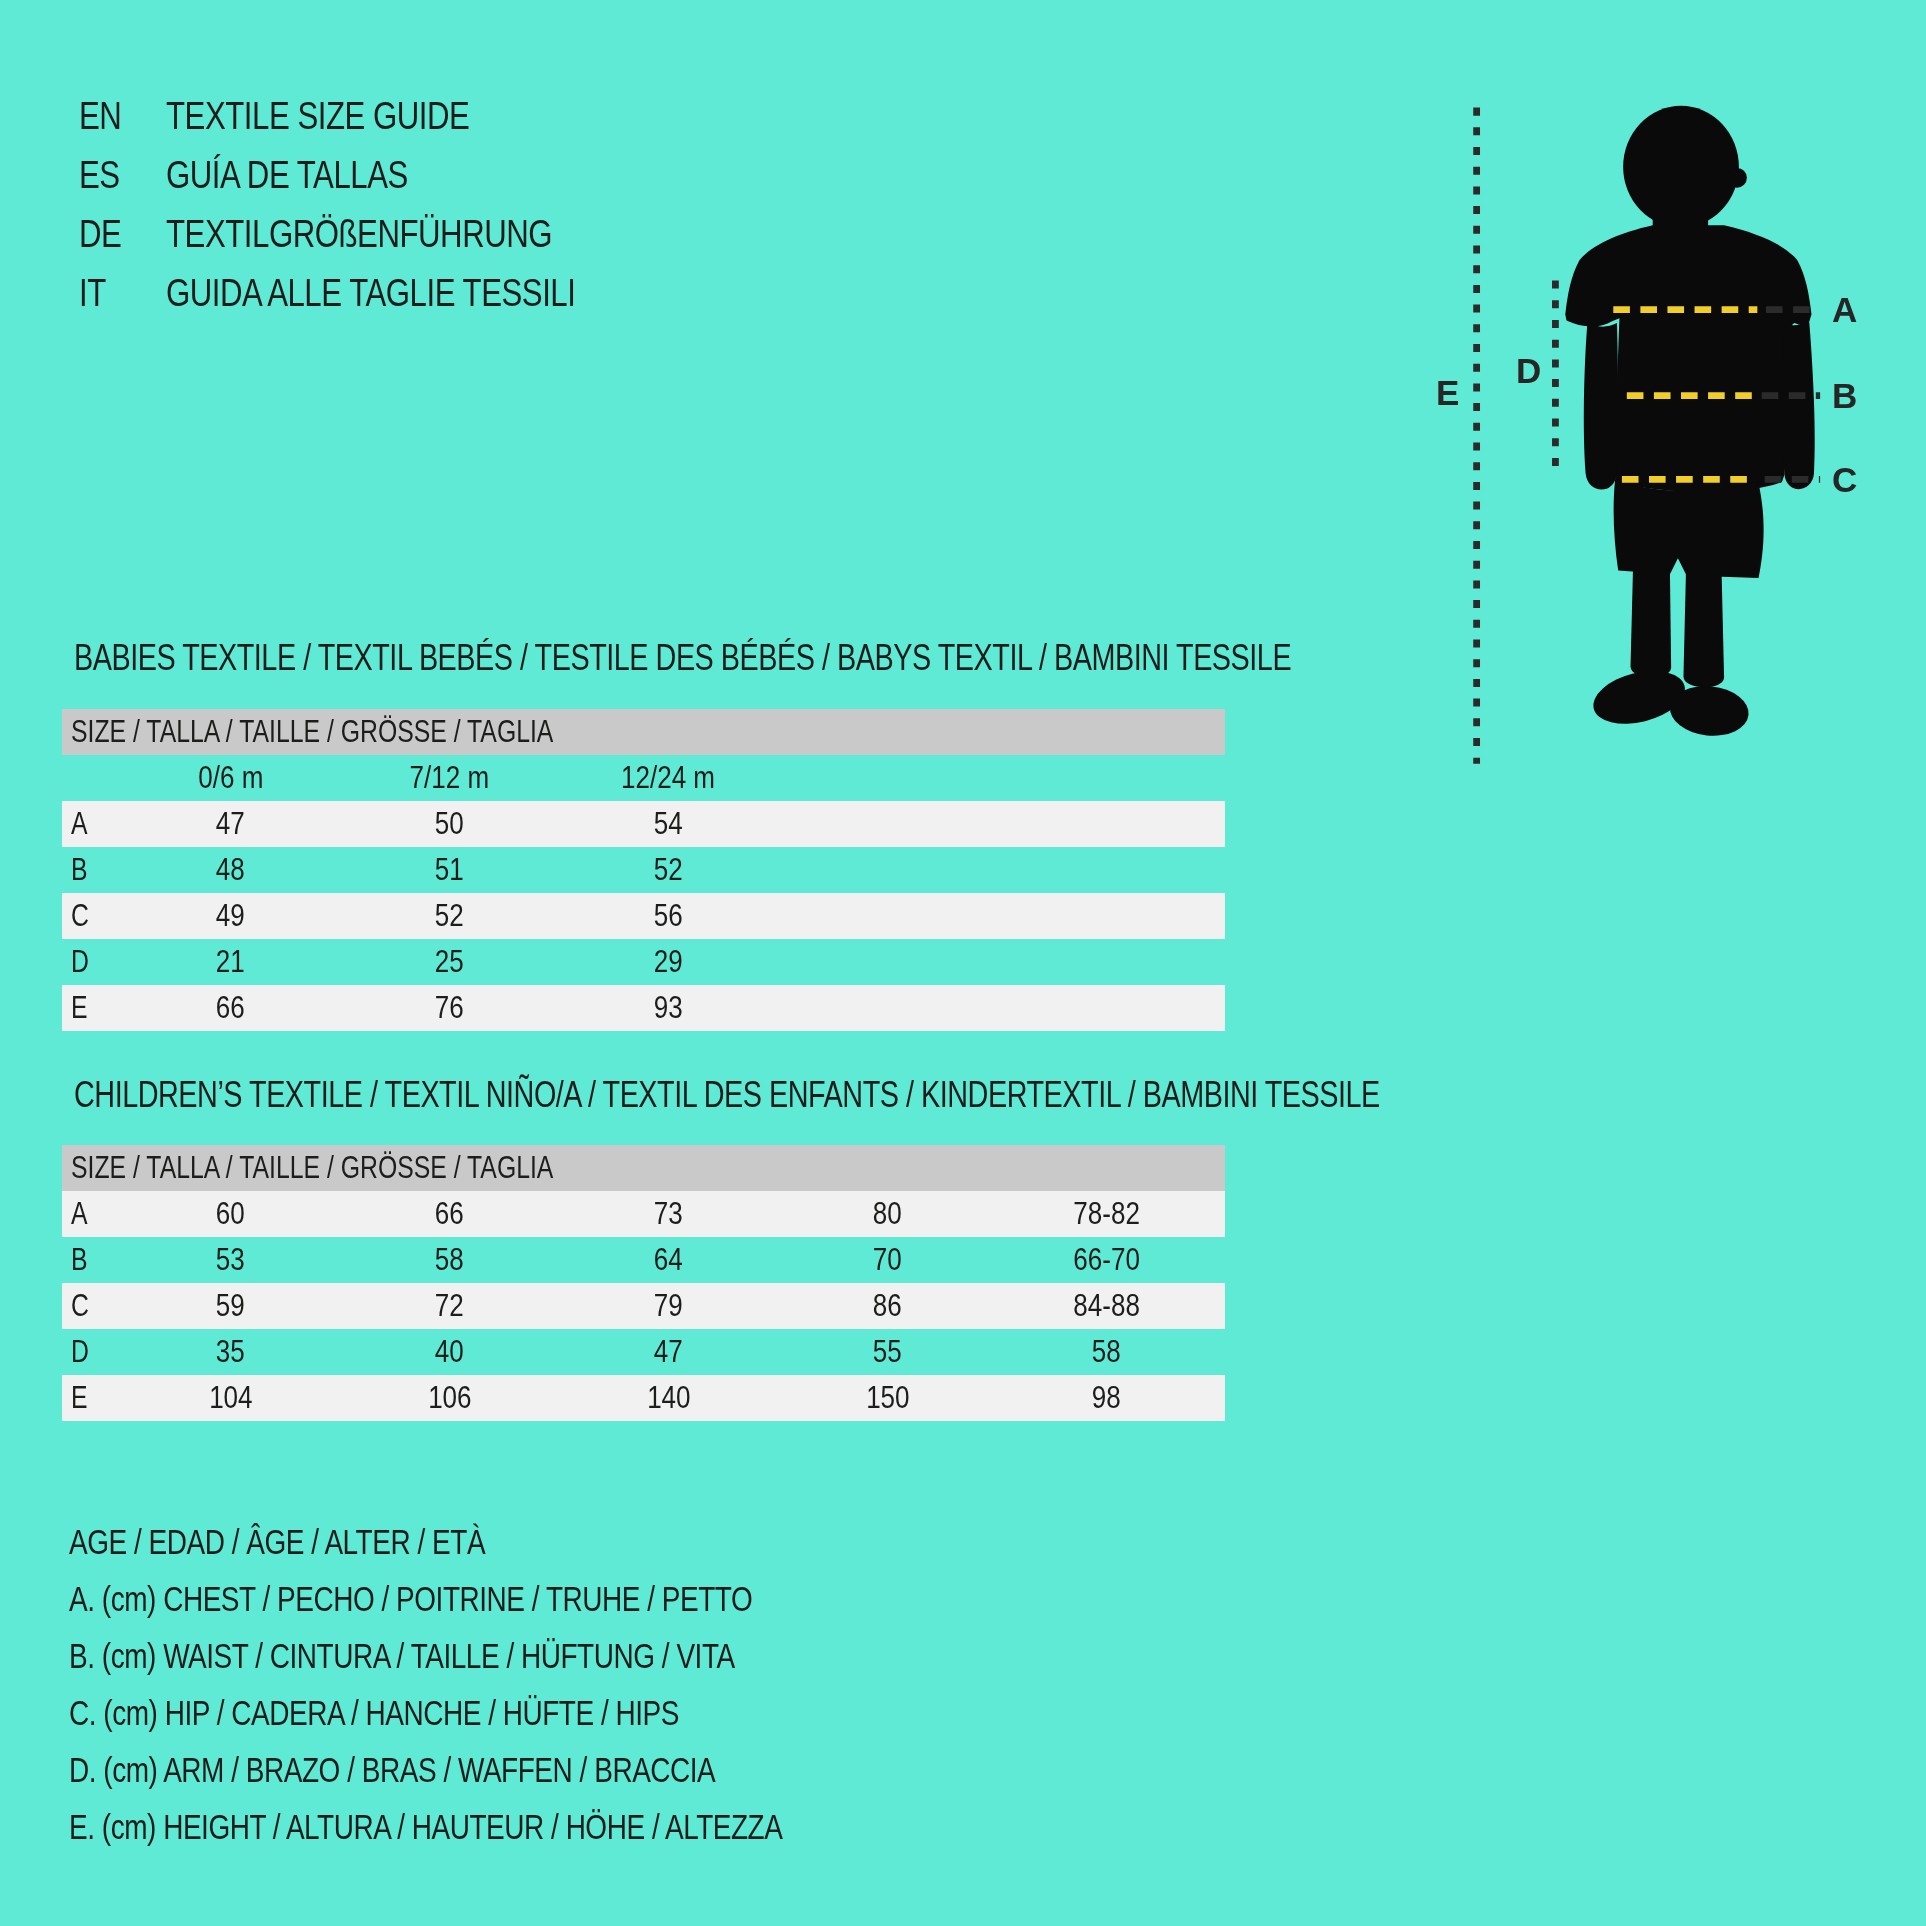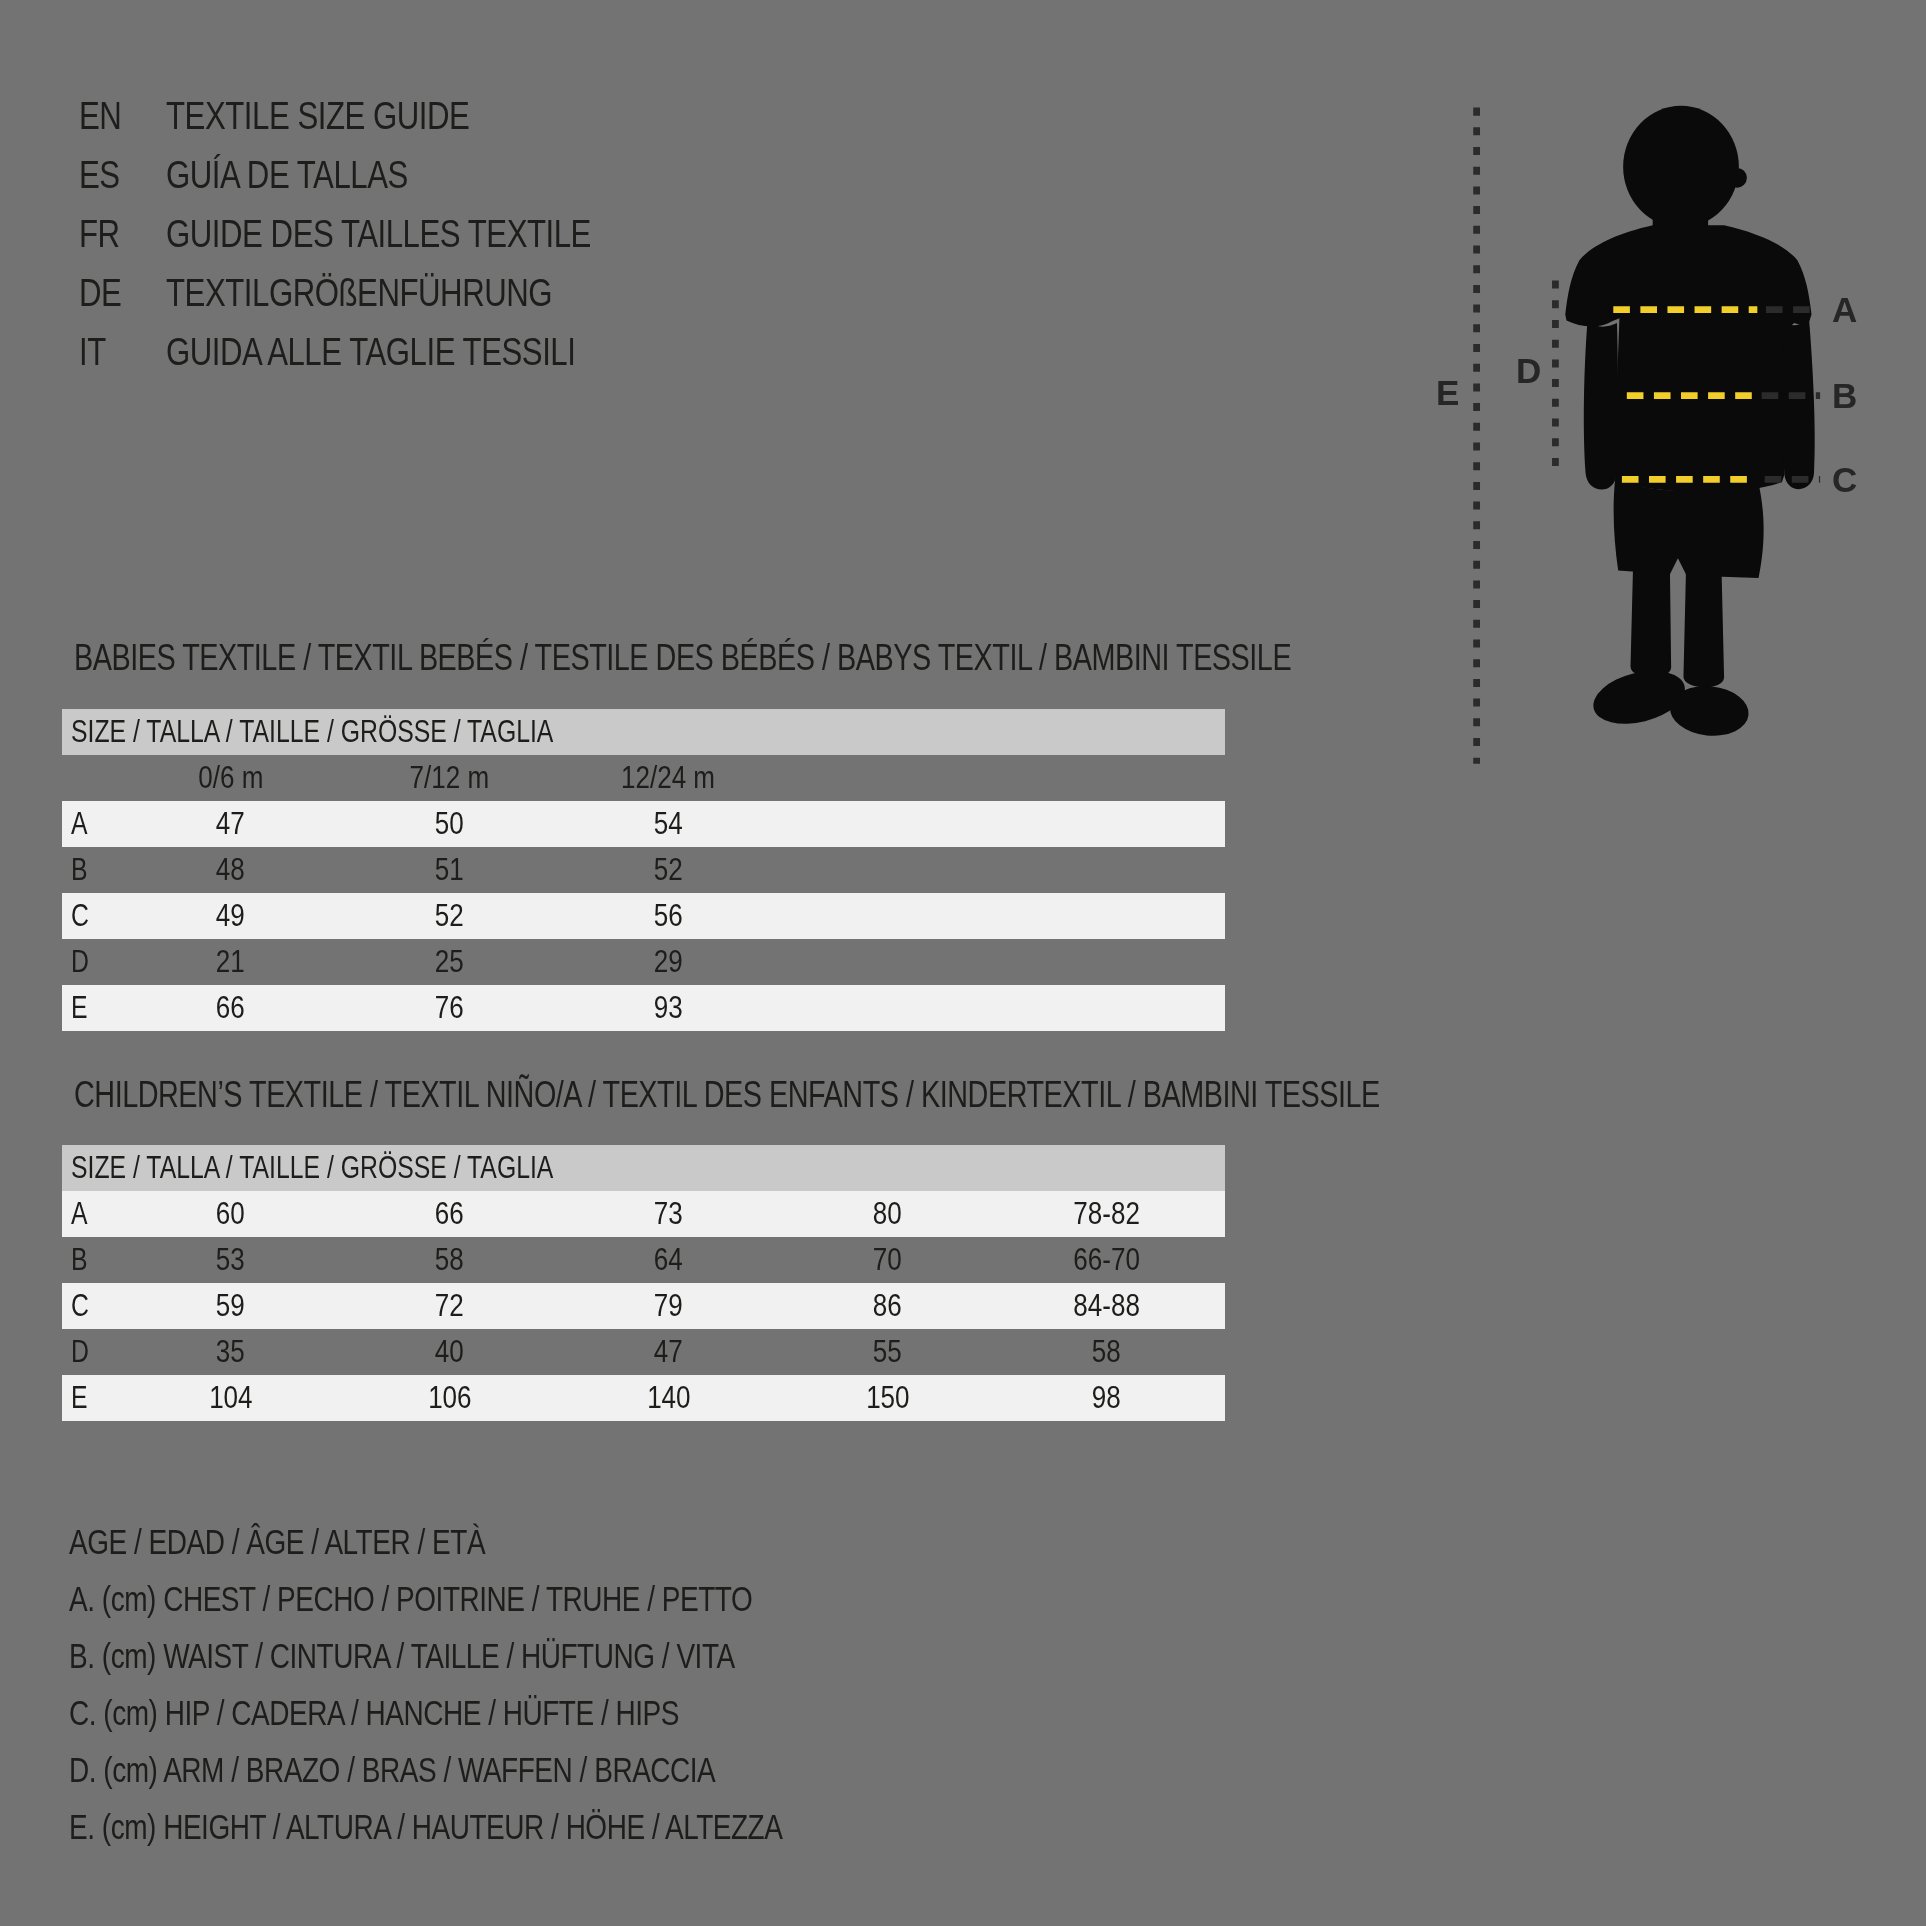--- a/index.html
+++ b/index.html
@@ -1,17 +1,17 @@
 <!DOCTYPE html>
 <html style="font-size:10px"><head>
 <meta charset="utf-8">
 <style>
   html,body{margin:0;padding:0;background:#ffffff;}
   body{width:1926px;height:1926px;font-family:"Liberation Sans",sans-serif;color:#1d1d1b;}
-  #canvas{position:relative;width:1926px;height:1926px;overflow:hidden;background:#737373;}
+  #canvas{position:relative;width:1926px;height:1926px;overflow:hidden;background:#5eead4;}
 
   .cx{display:inline-block;transform:scaleX(.8);transform-origin:0 50%;white-space:nowrap;}
   .cxc{display:inline-block;transform:scaleX(.84);transform-origin:50% 50%;white-space:nowrap;}
 
   
   .lang-block{position:absolute;left:79px;top:86px;}
   .lang-row{display:flex;height:59px;align-items:center;font-size:39px;letter-spacing:-0.6px;}
   .lang-code{width:87px;flex:0 0 87px;}
 
   
@@ -41,24 +41,20 @@
 <div id="canvas">
 
   <section class="lang-block">
     <div class="lang-row">
       <span class="lang-code"><span class="cx">EN</span></span>
       <span class="cx">TEXTILE SIZE GUIDE</span>
     </div>
     <div class="lang-row">
       <span class="lang-code"><span class="cx">ES</span></span>
       <span class="cx">GUÍA DE TALLAS</span>
-    </div>
-    <div class="lang-row">
-      <span class="lang-code"><span class="cx">FR</span></span>
-      <span class="cx">GUIDE DES TAILLES TEXTILE</span>
     </div>
     <div class="lang-row">
       <span class="lang-code"><span class="cx">DE</span></span>
       <span class="cx">TEXTILGRÖßENFÜHRUNG</span>
     </div>
     <div class="lang-row">
       <span class="lang-code"><span class="cx">IT</span></span>
       <span class="cx">GUIDA ALLE TAGLIE TESSILI</span>
     </div>
   </section>

